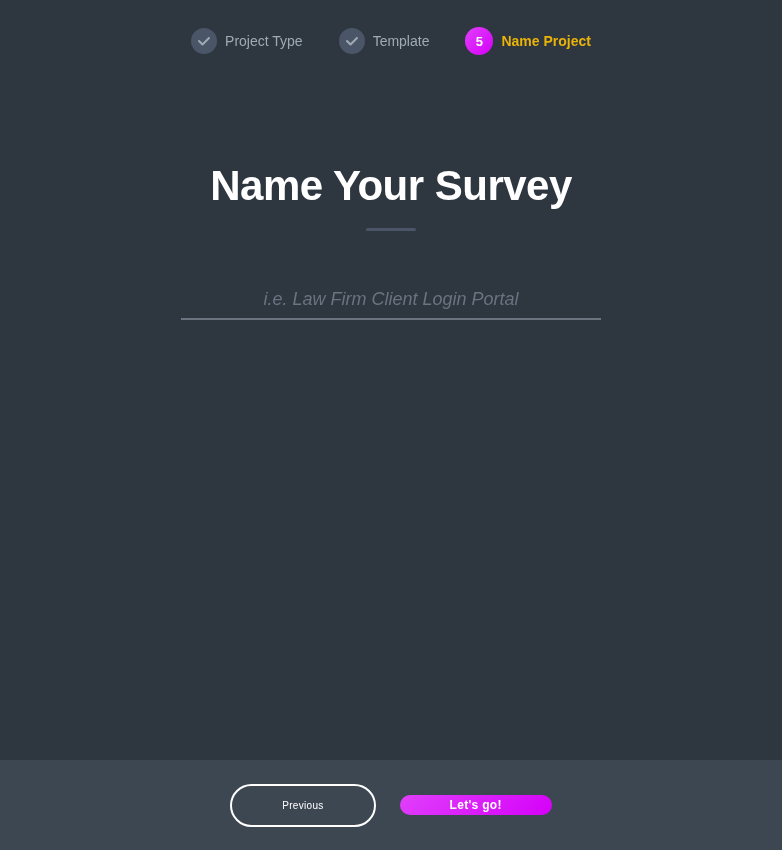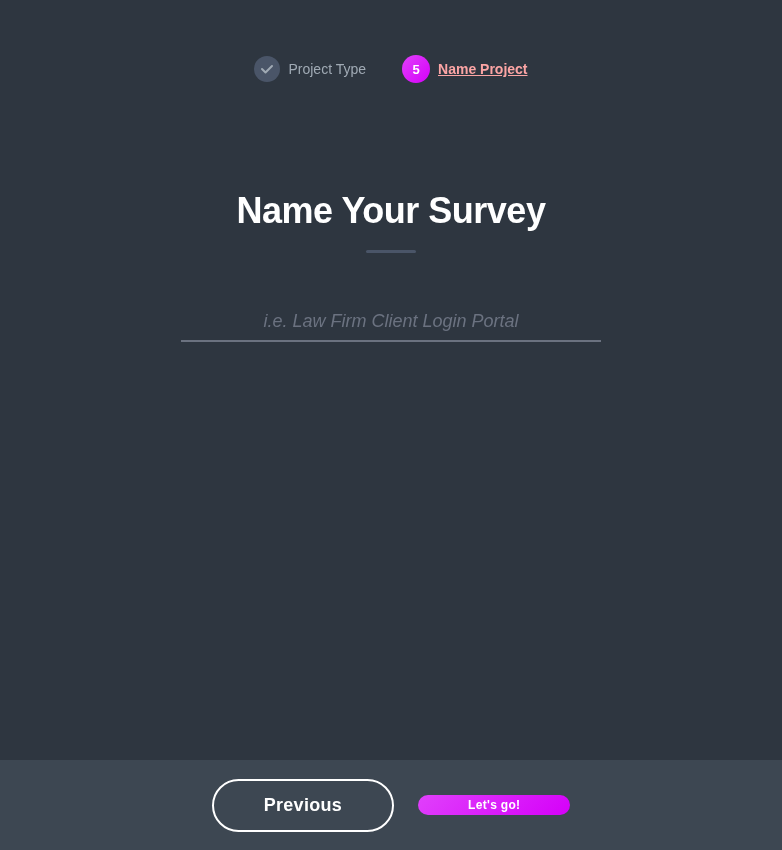--- a/index.html
+++ b/index.html
@@ -21,21 +21,20 @@
     
     .stepper {
       display: flex;
       align-items: center;
       justify-content: center;
       background-color: #2e3640;
       padding: 0 20px;
       height: 82px;
       gap: 0;
       flex-shrink: 0;
-      margin-top: 28px;
     }
 
     .step {
       display: flex;
       align-items: center;
       gap: 8px;
       padding: 0 18px;
       cursor: pointer;
     }
 
@@ -69,37 +68,36 @@
       display: flex;
       align-items: center;
       justify-content: center;
       color: #fff;
       font-size: 13px;
       font-weight: 700;
       flex-shrink: 0;
     }
 
     .step-active .step-label {
-      color: #fca5a5;
+      color: #eab308;
       font-weight: 600;
-      text-decoration: underline;
     }
 
     
     .main-content {
       flex: 1;
       display: flex;
       flex-direction: column;
       align-items: center;
       padding-top: 80px;
     }
 
     .page-title {
       color: #ffffff;
-      font-size: 36px;
+      font-size: 42px;
       font-weight: 700;
       text-align: center;
       letter-spacing: -0.5px;
     }
 
     .title-divider {
       width: 50px;
       height: 3px;
       background-color: #4a5568;
       border-radius: 2px;
@@ -132,22 +130,22 @@
       align-items: center;
       justify-content: center;
       gap: 24px;
       flex-shrink: 0;
     }
 
     .btn-previous {
       background: transparent;
       border: 2px solid #ffffff;
       color: #ffffff;
-      font-size: 18px;
-      font-weight: 700;
+      font-size: 10px;
+      font-weight: 400;
       padding: 14px 50px;
       border-radius: 50px;
       cursor: pointer;
       letter-spacing: 0.3px;
     }
 
     .btn-letsgo {
       background: linear-gradient(135deg, #e040fb, #d500f9);
       border: none;
       color: #ffffff;
@@ -167,20 +165,28 @@
   <div class="step">
     <div class="step-icon-complete">
       <svg viewBox="0 0 14 14" fill="none" xmlns="http://www.w3.org/2000/svg">
         <path d="M2 7L5.5 10.5L12 4" stroke="#a0aab4" stroke-width="2" stroke-linecap="round" stroke-linejoin="round"></path>
       </svg>
     </div>
     <span class="step-label">Project Type</span>
   </div>
 
 
+  <div class="step">
+    <div class="step-icon-complete">
+      <svg viewBox="0 0 14 14" fill="none" xmlns="http://www.w3.org/2000/svg">
+        <path d="M2 7L5.5 10.5L12 4" stroke="#a0aab4" stroke-width="2" stroke-linecap="round" stroke-linejoin="round"></path>
+      </svg>
+    </div>
+    <span class="step-label">Template</span>
+  </div>
 
 
   <div class="step step-active">
     <div class="step-number">5</div>
     <span class="step-label">Name Project</span>
   </div>
 
 </nav>
 
 <main class="main-content">

